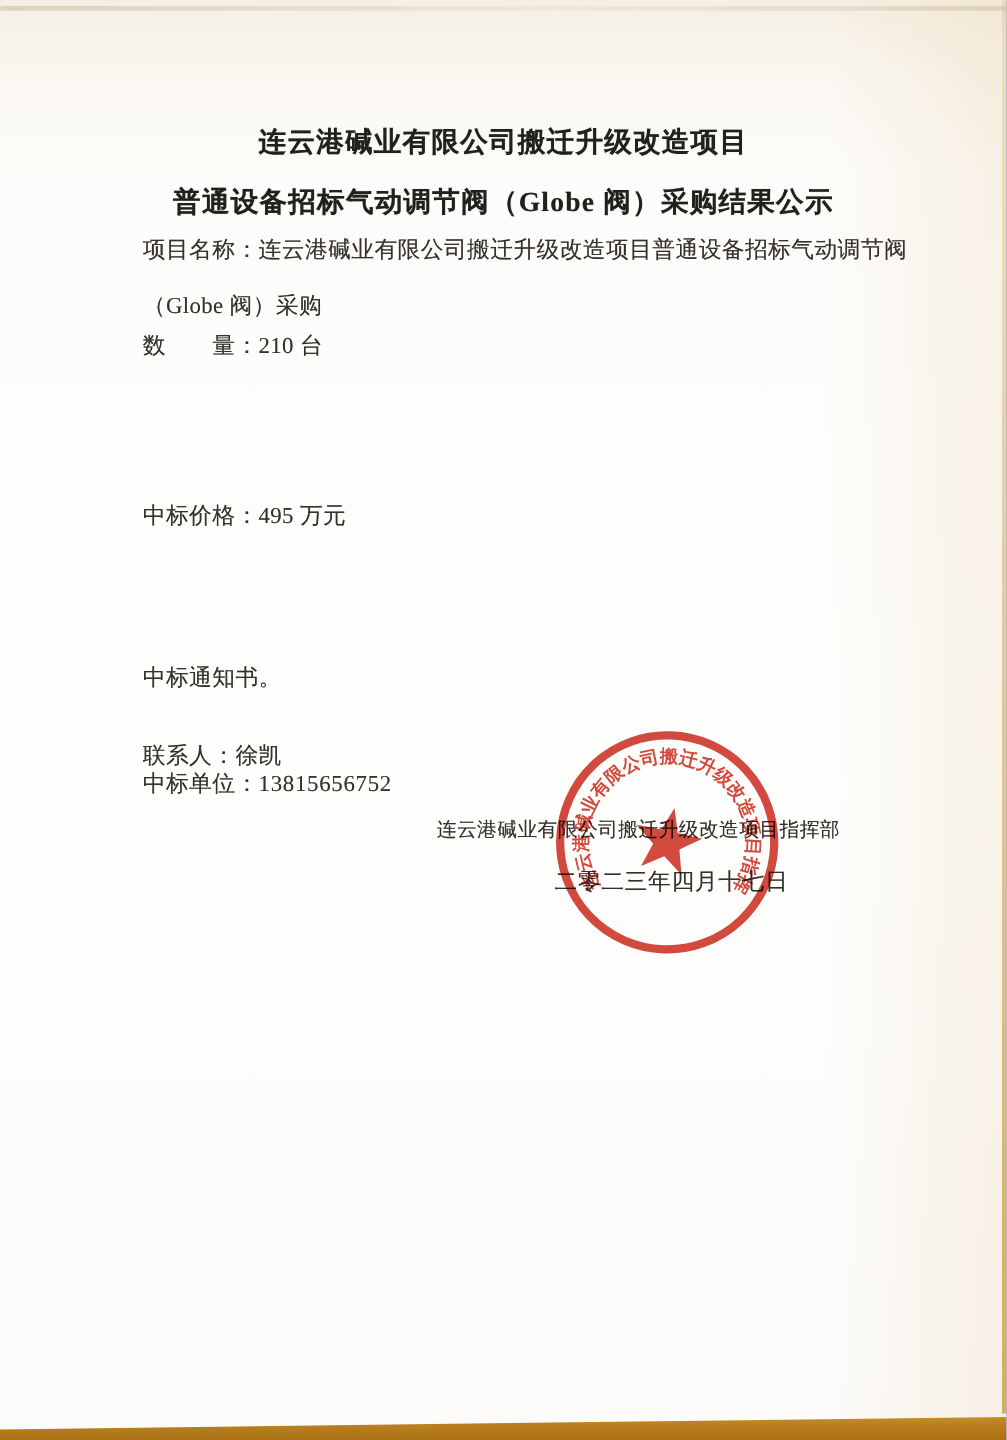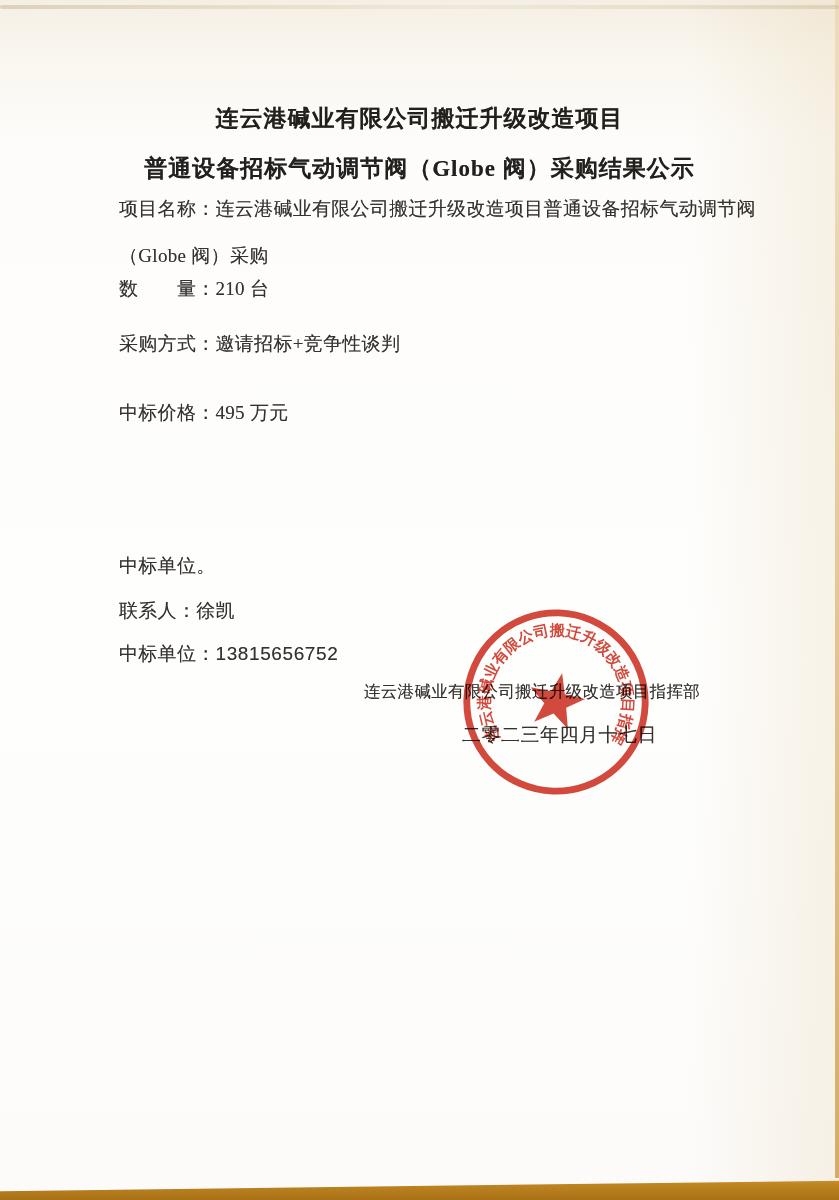--- a/index.html
+++ b/index.html
@@ -32,21 +32,21 @@
     font-size:23px;font-weight:bold;color:#22201d;letter-spacing:1px;
     line-height:30px;text-shadow:0 0 .6px rgba(40,38,35,.5);
   }
   .t1{top:104px;}
   .t2{top:154px;}
   .line{
     position:absolute;left:119px;margin:0;white-space:pre;
     font-size:19px;line-height:23px;color:#35322e;
     text-shadow:0 0 .5px rgba(50,47,43,.45);letter-spacing:.3px;
   }
-  .digits{font-family:Liberation Sans, sans-serif;letter-spacing:.6px;text-align:center;}
+  .digits{font-family:Liberation Serif, serif;letter-spacing:.6px;text-align:center;}
   .sig-org{
     position:absolute;top:681px;right:139px;margin:0;white-space:pre;
     font-size:16.5px;color:#35322e;letter-spacing:.3px;
     text-shadow:0 0 .5px rgba(50,47,43,.45);
   }
   .sig-date{
     position:absolute;top:722px;left:462px;margin:0;white-space:pre;
     font-size:19px;color:#35322e;letter-spacing:.5px;
     text-shadow:0 0 .5px rgba(50,47,43,.45);
   }
@@ -65,24 +65,23 @@
 <div class="scene">
   <div class="paper">
     <div class="edge-top"></div>
 
     <h1 class="title t1">连云港碱业有限公司搬迁升级改造项目</h1>
     <h1 class="title t2">普通设备招标气动调节阀（Globe 阀）采购结果公示</h1>
 
     <p class="line" style="top:197px">项目名称：连云港碱业有限公司搬迁升级改造项目普通设备招标气动调节阀</p>
     <p class="line" style="top:244px">（Globe 阀）采购</p>
     <p class="line" style="top:277px">数　　量：210 台</p>
-    <p class="line" style="top:332px">采购方式：邀请招标+竞争性谈判</p>
-    <p class="line" style="top:401px">中标价格：495 万元</p>
-    <p class="line" style="top:554px">中标单位。</p>
-    <p class="line" style="top:599px">联系人：徐凯</p>
+    <p class="line" style="top:419px">中标价格：495 万元</p>
+    <p class="line" style="top:554px">中标通知书。</p>
+    <p class="line" style="top:619px">联系人：徐凯</p>
     <p class="line" style="top:642px"><span>中标单位：</span><span class="digits">13815656752</span></p>
 
     <p class="sig-org">连云港碱业有限公司搬迁升级改造项目指挥部</p>
     <p class="sig-date">二零二三年四月十七日</p>
 
     <svg class="seal" viewBox="0 0 200 200" aria-hidden="true">
       <circle cx="100" cy="100" r="91" fill="none" stroke-width="7" stroke="#d03a2c"></circle>
       <path id="sealArc" d="M 44.3 139 A 68 68 0 1 1 155.7 139" fill="none"></path>
       <text class="seal-text" fill="#d03a2c">
         <textPath href="#sealArc">连云港碱业有限公司搬迁升级改造项目指挥部</textPath>

